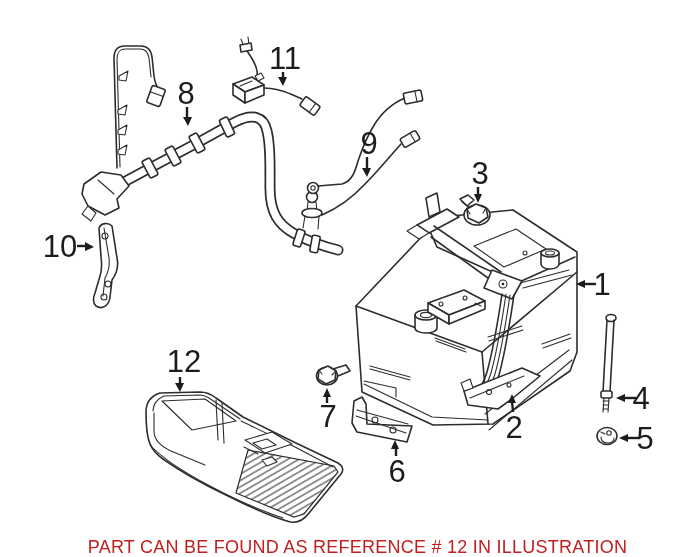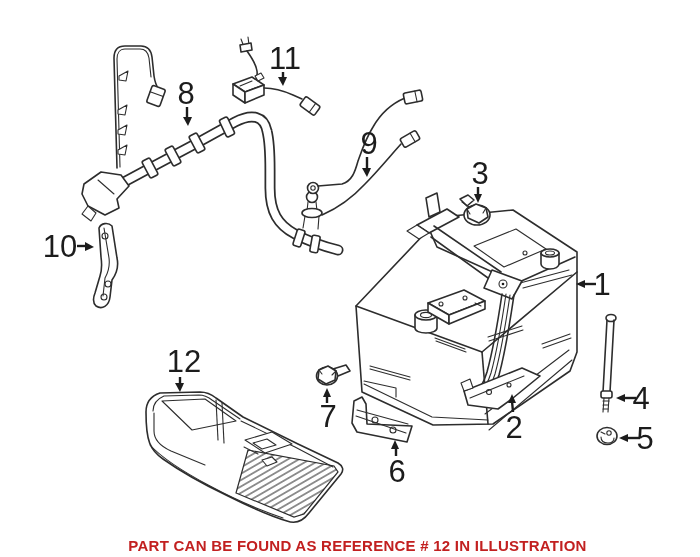--- a/index.html
+++ b/index.html
@@ -1,21 +1,21 @@
 <!DOCTYPE html>
 <html><head>
 <meta charset="utf-8">
 <style>
   html,body{margin:0;padding:0;background:#ffffff;}
   .stage{position:relative;width:700px;height:557px;background:#fff;overflow:hidden;
          font-family:"Liberation Sans", sans-serif;}
   svg{position:absolute;left:0;top:0;}
   .callout-num{font-family:"Liberation Sans", sans-serif;font-size:31px;fill:#1c1c1c;}
   .caption{position:absolute;left:15px;right:0;top:537px;text-align:center;
-           font-family:"Liberation Sans", sans-serif;font-weight:bold;font-size:15px;
+           font-family:"Liberation Sans", sans-serif;font-weight:normal;font-size:18px;
            letter-spacing:.25px;color:#c22020;}
   .ln{stroke:#2d2d2d;stroke-width:1.6;fill:none;stroke-linejoin:round;stroke-linecap:round;}
   .lnt{stroke:#2d2d2d;stroke-width:1.1;fill:none;stroke-linejoin:round;stroke-linecap:round;}
   .wh{fill:#ffffff;}
   .arrow{stroke:#1c1c1c;stroke-width:2.4;}
   .ah{fill:#1c1c1c;stroke:none;}
 </style>
 </head>
 <body>
 

